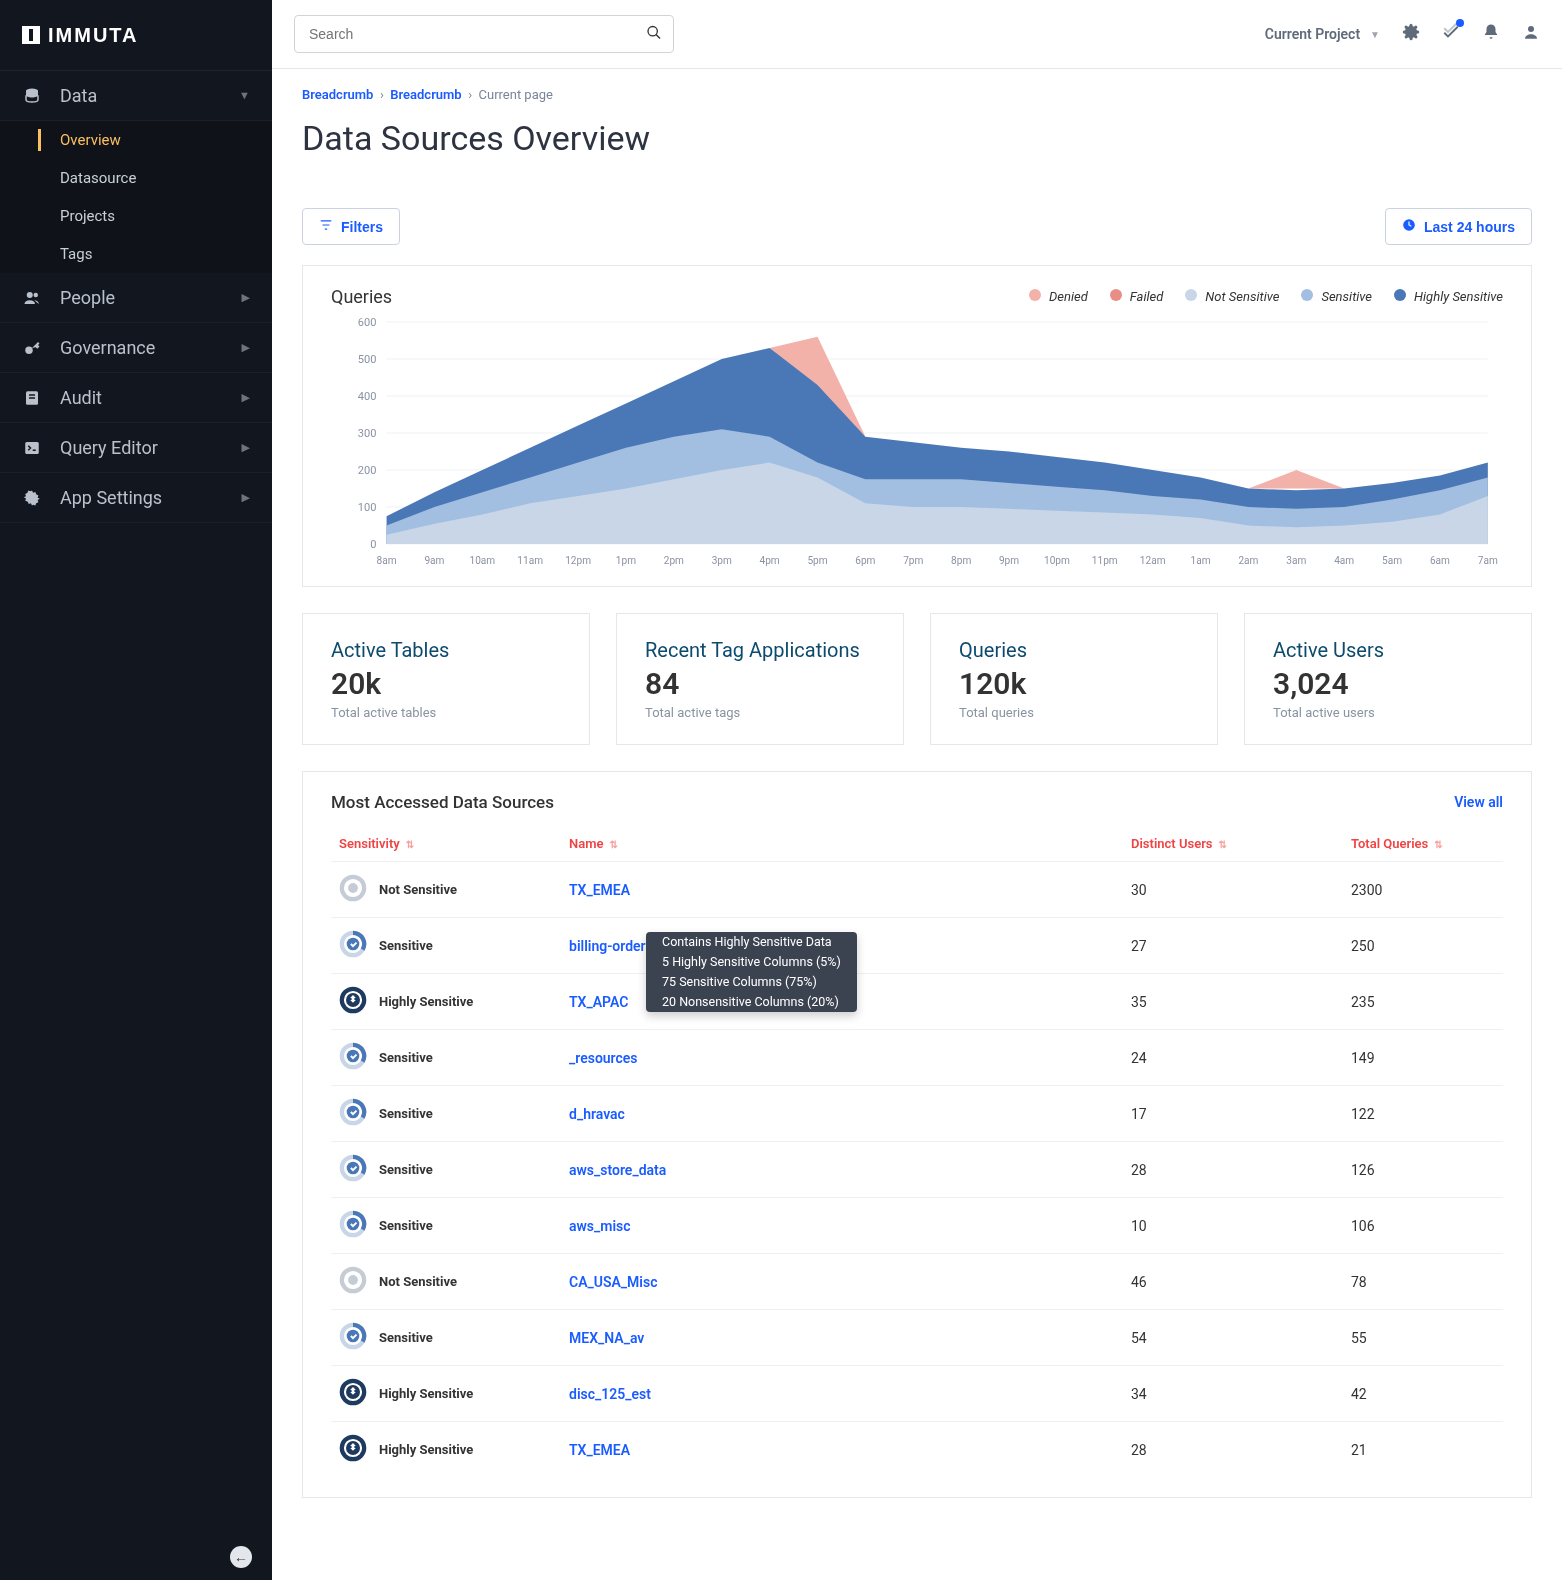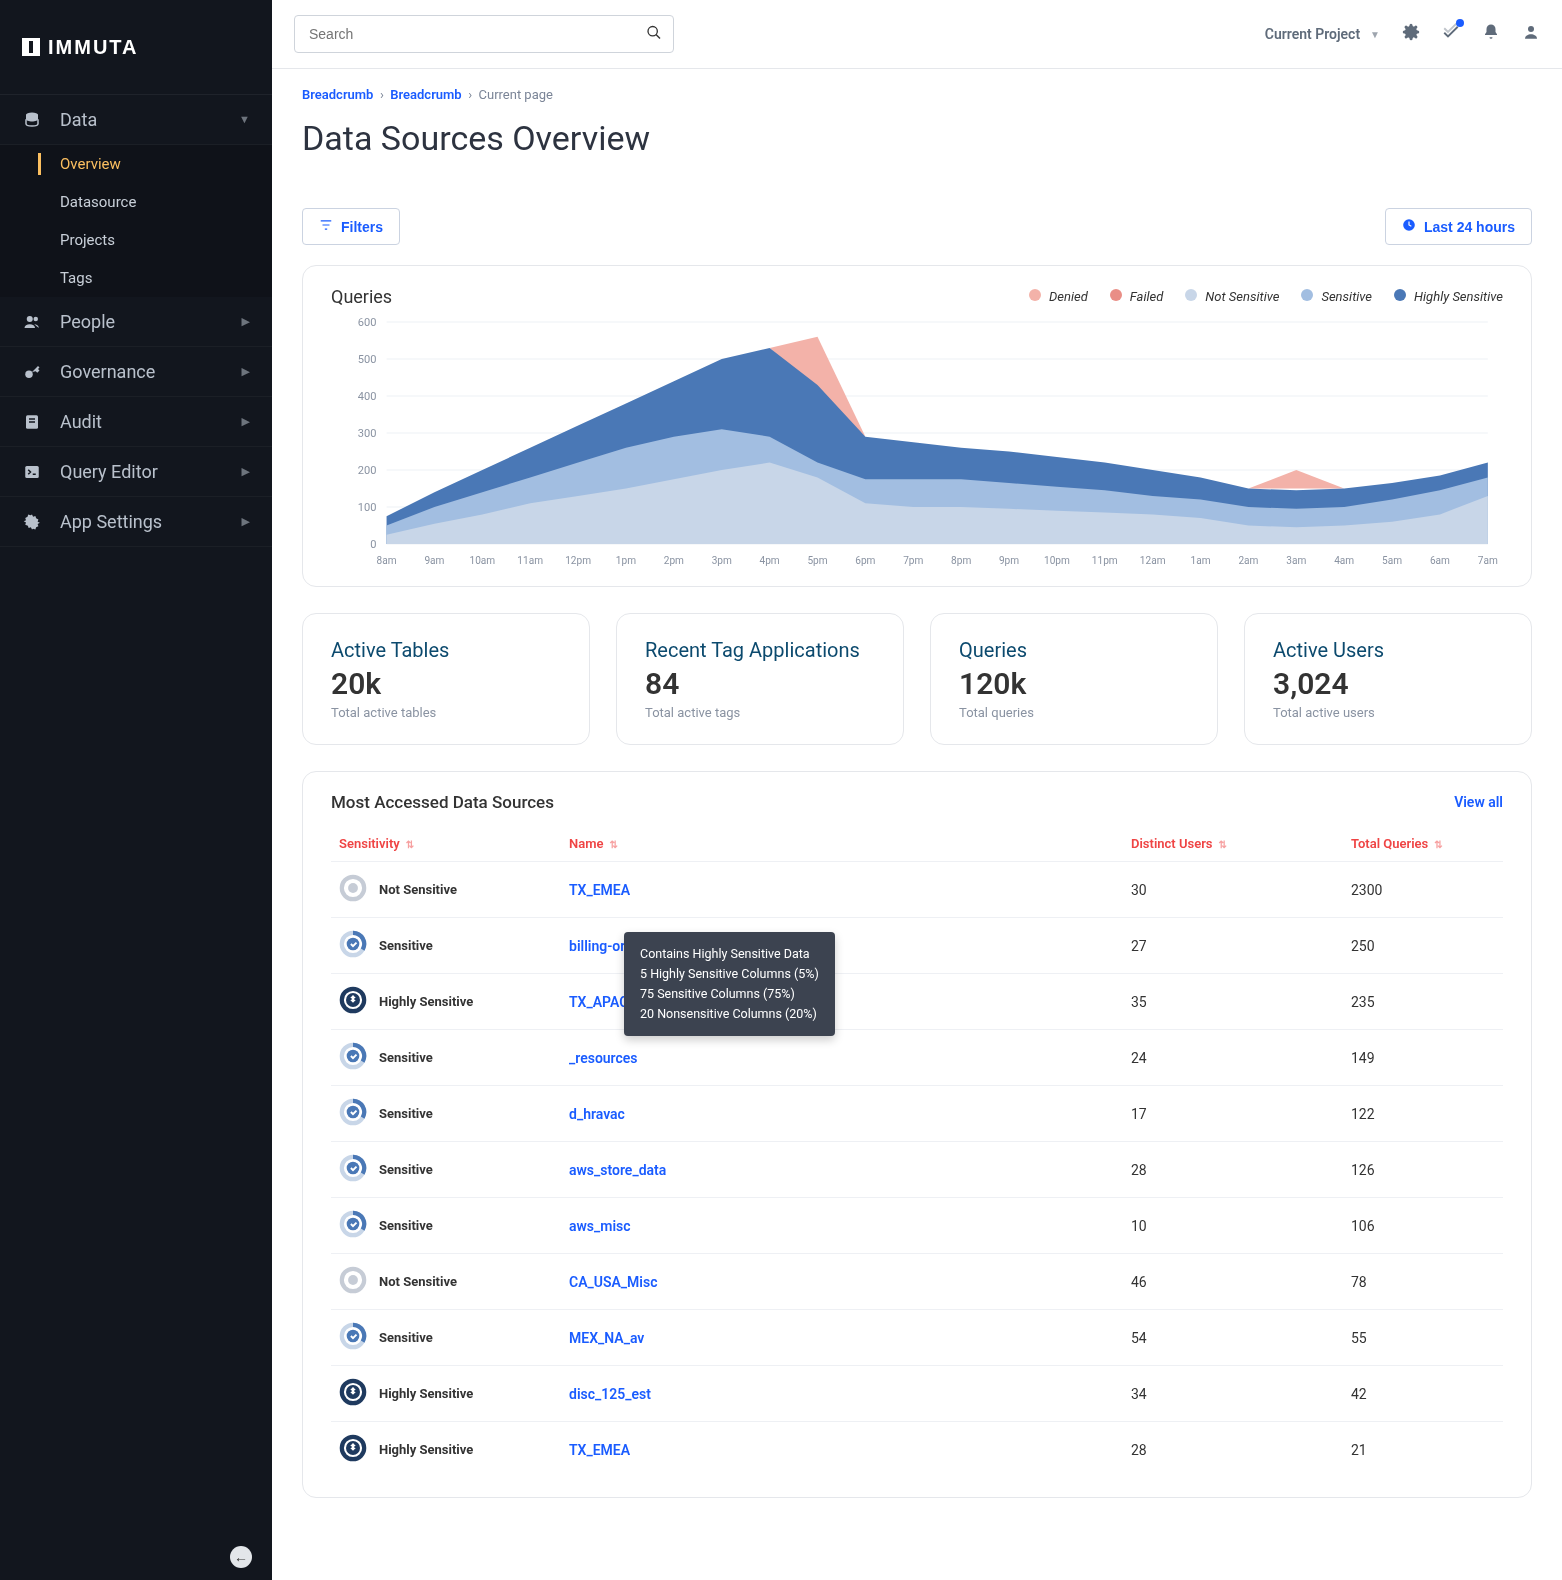--- a/index.html
+++ b/index.html
@@ -1,20 +1,20 @@
 <!DOCTYPE html>
 <html><head>
 <meta charset="utf-8">
 <style>
   * { box-sizing: border-box; margin: 0; padding: 0; }
   html, body { height: 100%; font-family: -apple-system, BlinkMacSystemFont, "Segoe UI", Roboto, Arial, sans-serif; font-size: 14px; color: #333; background: #fff; }
   body { display: flex; width: 1562px; height: 1580px; }
   
   .sidebar { width: 272px; background: #12161e; display: flex; flex-direction: column; color: #b9c1cc; position: relative; }
-  .logo { display:flex; align-items:flex-end; padding: 36px 22px; border-bottom: 1px solid rgba(255,255,255,0.06); }
+  .logo { display:flex; align-items:flex-end; padding: 24px 22px; border-bottom: 1px solid rgba(255,255,255,0.06); }
   .logo svg { fill: #fff; }
   .nav { flex: 1; }
   .nav-item { display:flex; align-items:center; padding: 14px 22px; cursor:pointer; font-size: 18px; color:#b9c1cc; gap:18px; border-bottom: 1px solid rgba(255,255,255,0.04); }
   .nav-item .chev { margin-left:auto; font-size:11px; opacity:.55; }
   .nav-item .nav-icon { width:20px; display:flex; justify-content:center; }
   .subnav { background: rgba(0,0,0,0.15); }
   .subnav .sub { display:flex; align-items:center; padding: 10px 22px 10px 60px; font-size:15px; color:#c8cfd8; cursor:pointer; position:relative; }
   .subnav .sub.active { color:#fbbf60; }
   .subnav .sub.active::before { content:""; position:absolute; left:38px; top:8px; bottom:8px; width:3px; background:#fbbf60; }
   .sidebar-footer { position:absolute; bottom:12px; right:20px; }
@@ -29,21 +29,21 @@
   .topbar-right { display:flex; align-items:center; gap:22px; color:#5f6b7a; }
   .proj { display:flex; align-items:center; gap:10px; font-weight:600; cursor:pointer; }
   .top-icon { cursor:pointer; position:relative; font-size:17px; color:#5f6b7a; }
   .top-icon .dot { position:absolute; right:-4px; top:-4px; width:8px; height:8px; border-radius:50%; background:#1a5cff; }
   .content { padding: 18px 30px; overflow:auto; flex:1; }
   .breadcrumbs { font-size:13px; color:#7b8597; margin-bottom:16px; }
   .breadcrumbs a { color:#1a5cff; text-decoration:none; font-weight:600; }
   h1.page-title { font-size:34px; font-weight:400; color:#2d3340; margin-bottom: 50px; }
   .toolbar { display:flex; justify-content:space-between; margin-bottom:20px; }
   .btn { display:inline-flex; align-items:center; gap:8px; padding:9px 16px; border:1px solid #cbd3e1; border-radius:4px; background:#fff; color:#1a5cff; font-weight:600; cursor:pointer; font-size:14px; }
-  .card { border:1px solid #e5e7eb; border-radius:14px; background:#fff; }
+  .card { border:1px solid #e5e7eb; border-radius:0; background:#fff; }
   .chart-card { padding: 20px 28px 14px; margin-bottom: 26px; }
   .chart-head { display:flex; align-items:center; }
   .chart-title { font-size:18px; color:#333; }
   .legend { margin-left:auto; display:flex; gap:22px; font-size:13px; color:#333; }
   .legend span { display:inline-flex; align-items:flex-start; gap:8px;font-style:italic; }
   .legend i { width:12px; height:12px; border-radius:50%; display:inline-block; }
   .chart-area { height:255px; margin-top:10px; }
   .stats { display:grid; grid-template-columns: repeat(4,1fr); gap:26px; margin-bottom:26px; }
   .stat { padding:24px 28px; }
   .stat .s-title { font-size:20px; color:#0c4a6e; }
@@ -53,21 +53,21 @@
   .table-head { display:flex; align-items:center; margin-bottom:14px; }
   .table-head h3 { font-size:17px; font-weight:500; }
   .viewall { margin-left:auto; color:#1a5cff; font-weight:600; text-decoration:none; font-size:14px; }
   table { width:100%; border-collapse:collapse; font-size:14px; }
   th { text-align:left; color:#ef4444; font-weight:600; font-size:13px; padding:10px 8px; }
   th .sort { opacity:.5; font-size:10px; margin-left:6px; cursor:pointer; }
   td { padding:12px 8px; border-top:1px solid #eef0f4; vertical-align:middle; }
   td.name a { color:#1a5cff; font-weight:600; text-decoration:none; }
   .sens-cell { display:flex; align-items:center; gap:12px; font-weight:700; font-size:13px; }
   .sens-icon svg { width:28px; height:28px; }
-  .tooltip { position:absolute; left:321px; top:160px; background:#3c4350; color:#fff; font-size:12.5px; border-radius:4px; padding:12px 16px; line-height:20px; box-shadow:0 4px 10px rgba(0,0,0,.2); z-index:5; }
+  .tooltip { position:absolute; left:343px; top:160px; background:#3c4350; color:#fff; font-size:12.5px; border-radius:4px; padding:0 16px; line-height:20px; box-shadow:0 4px 10px rgba(0,0,0,.2); z-index:5; }
 </style>
 </head>
 <body>
 
 <aside class="sidebar">
   <div class="logo">
     <svg width="160" height="22" viewBox="0 0 160 22">
       <rect x="0" y="2" width="18" height="18" fill="#fff"></rect>
       <rect x="7" y="5" width="4" height="12" fill="#12161e"></rect>
       <text x="26" y="18" fill="#fff" font-size="20" font-family="Arial" font-weight="700" letter-spacing="2">IMMUTA</text>

